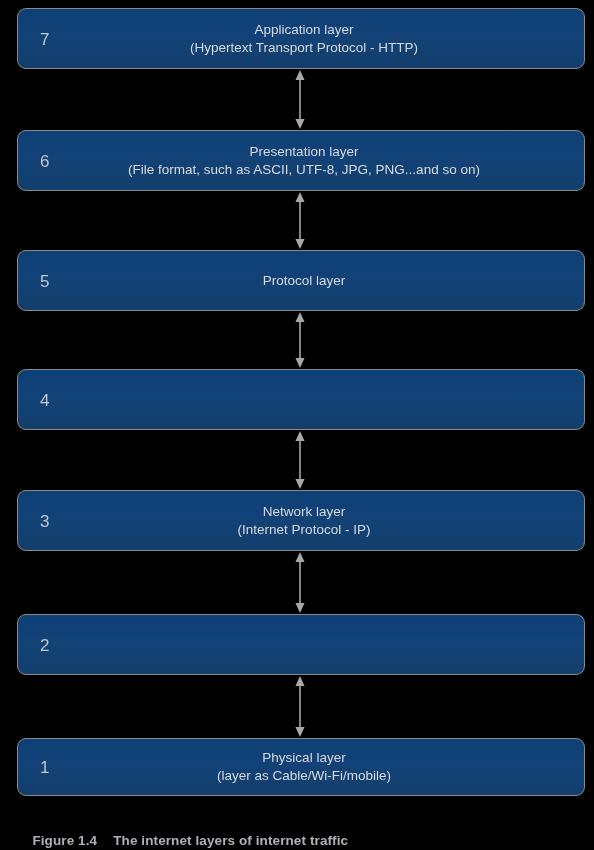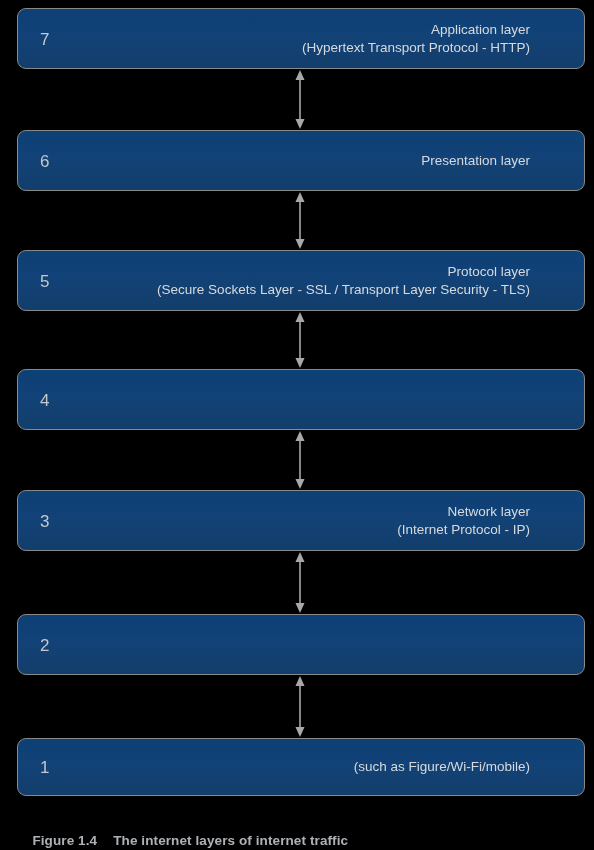--- a/index.html
+++ b/index.html
@@ -47,21 +47,21 @@
     line-height: 1;
     letter-spacing: 0.2px;
   }
 
   .layer-text {
     position: absolute;
     left: 0;
     right: 0;
     top: 50%;
     transform: translateY(-50%);
-    text-align: right;
+    text-align: center;
     color: #d6dade;
     font-size: 13.5px;
     line-height: 18px;
     padding: 0 54px 0 60px;
     box-sizing: border-box;
   }
   .layer-title { display: block; }
   .layer-sub { display: block; }
 
   .arrow-link {
@@ -103,36 +103,36 @@
       <line x1="7" y1="9" x2="7" y2="52" stroke="#a8a8a8" stroke-width="1.6"></line>
       <polygon points="7,1 11.5,11 2.5,11" fill="#a8a8a8"></polygon>
       <polygon points="7,60 11.5,50 2.5,50" fill="#a8a8a8"></polygon>
     </svg>
   </div>
 
   <div class="layer-box" style="top:130px; height:61px;">
     <span class="layer-number">6</span>
     <div class="layer-text">
       <span class="layer-title">Presentation layer</span>
+      <span class="layer-sub">(File format, such as ASCII, UTF-8, JPG, PNG...and so on)</span>
     </div>
   </div>
 
   <div class="arrow-link" style="top:191px; height:59px;">
     <svg viewBox="0 0 14 59" preserveAspectRatio="none" aria-hidden="true">
       <line x1="7" y1="9" x2="7" y2="50" stroke="#a8a8a8" stroke-width="1.6"></line>
       <polygon points="7,1 11.5,11 2.5,11" fill="#a8a8a8"></polygon>
       <polygon points="7,58 11.5,48 2.5,48" fill="#a8a8a8"></polygon>
     </svg>
   </div>
 
   <div class="layer-box" style="top:250px; height:61px;">
     <span class="layer-number">5</span>
     <div class="layer-text">
       <span class="layer-title">Protocol layer</span>
-      <span class="layer-sub">(Secure Sockets Layer - SSL / Transport Layer Security - TLS)</span>
     </div>
   </div>
 
   <div class="arrow-link" style="top:311px; height:58px;">
     <svg viewBox="0 0 14 58" preserveAspectRatio="none" aria-hidden="true">
       <line x1="7" y1="9" x2="7" y2="49" stroke="#a8a8a8" stroke-width="1.6"></line>
       <polygon points="7,1 11.5,11 2.5,11" fill="#a8a8a8"></polygon>
       <polygon points="7,57 11.5,47 2.5,47" fill="#a8a8a8"></polygon>
     </svg>
   </div>
@@ -173,21 +173,22 @@
     <svg viewBox="0 0 14 63" preserveAspectRatio="none" aria-hidden="true">
       <line x1="7" y1="9" x2="7" y2="54" stroke="#a8a8a8" stroke-width="1.6"></line>
       <polygon points="7,1 11.5,11 2.5,11" fill="#a8a8a8"></polygon>
       <polygon points="7,62 11.5,52 2.5,52" fill="#a8a8a8"></polygon>
     </svg>
   </div>
 
   <div class="layer-box" style="top:738px; height:58px;">
     <span class="layer-number">1</span>
     <div class="layer-text">
-      <span class="layer-sub">(such as Figure/Wi-Fi/mobile)</span>
+      <span class="layer-title">Physical layer</span>
+      <span class="layer-sub">(layer as Cable/Wi-Fi/mobile)</span>
     </div>
   </div>
 
   <div class="figure-caption">
     <span class="caption-label">Figure 1.4</span><span class="caption-gap"></span><span class="caption-title">The internet layers of internet traffic</span>
   </div>
 
 </div>
 
 </body></html>

